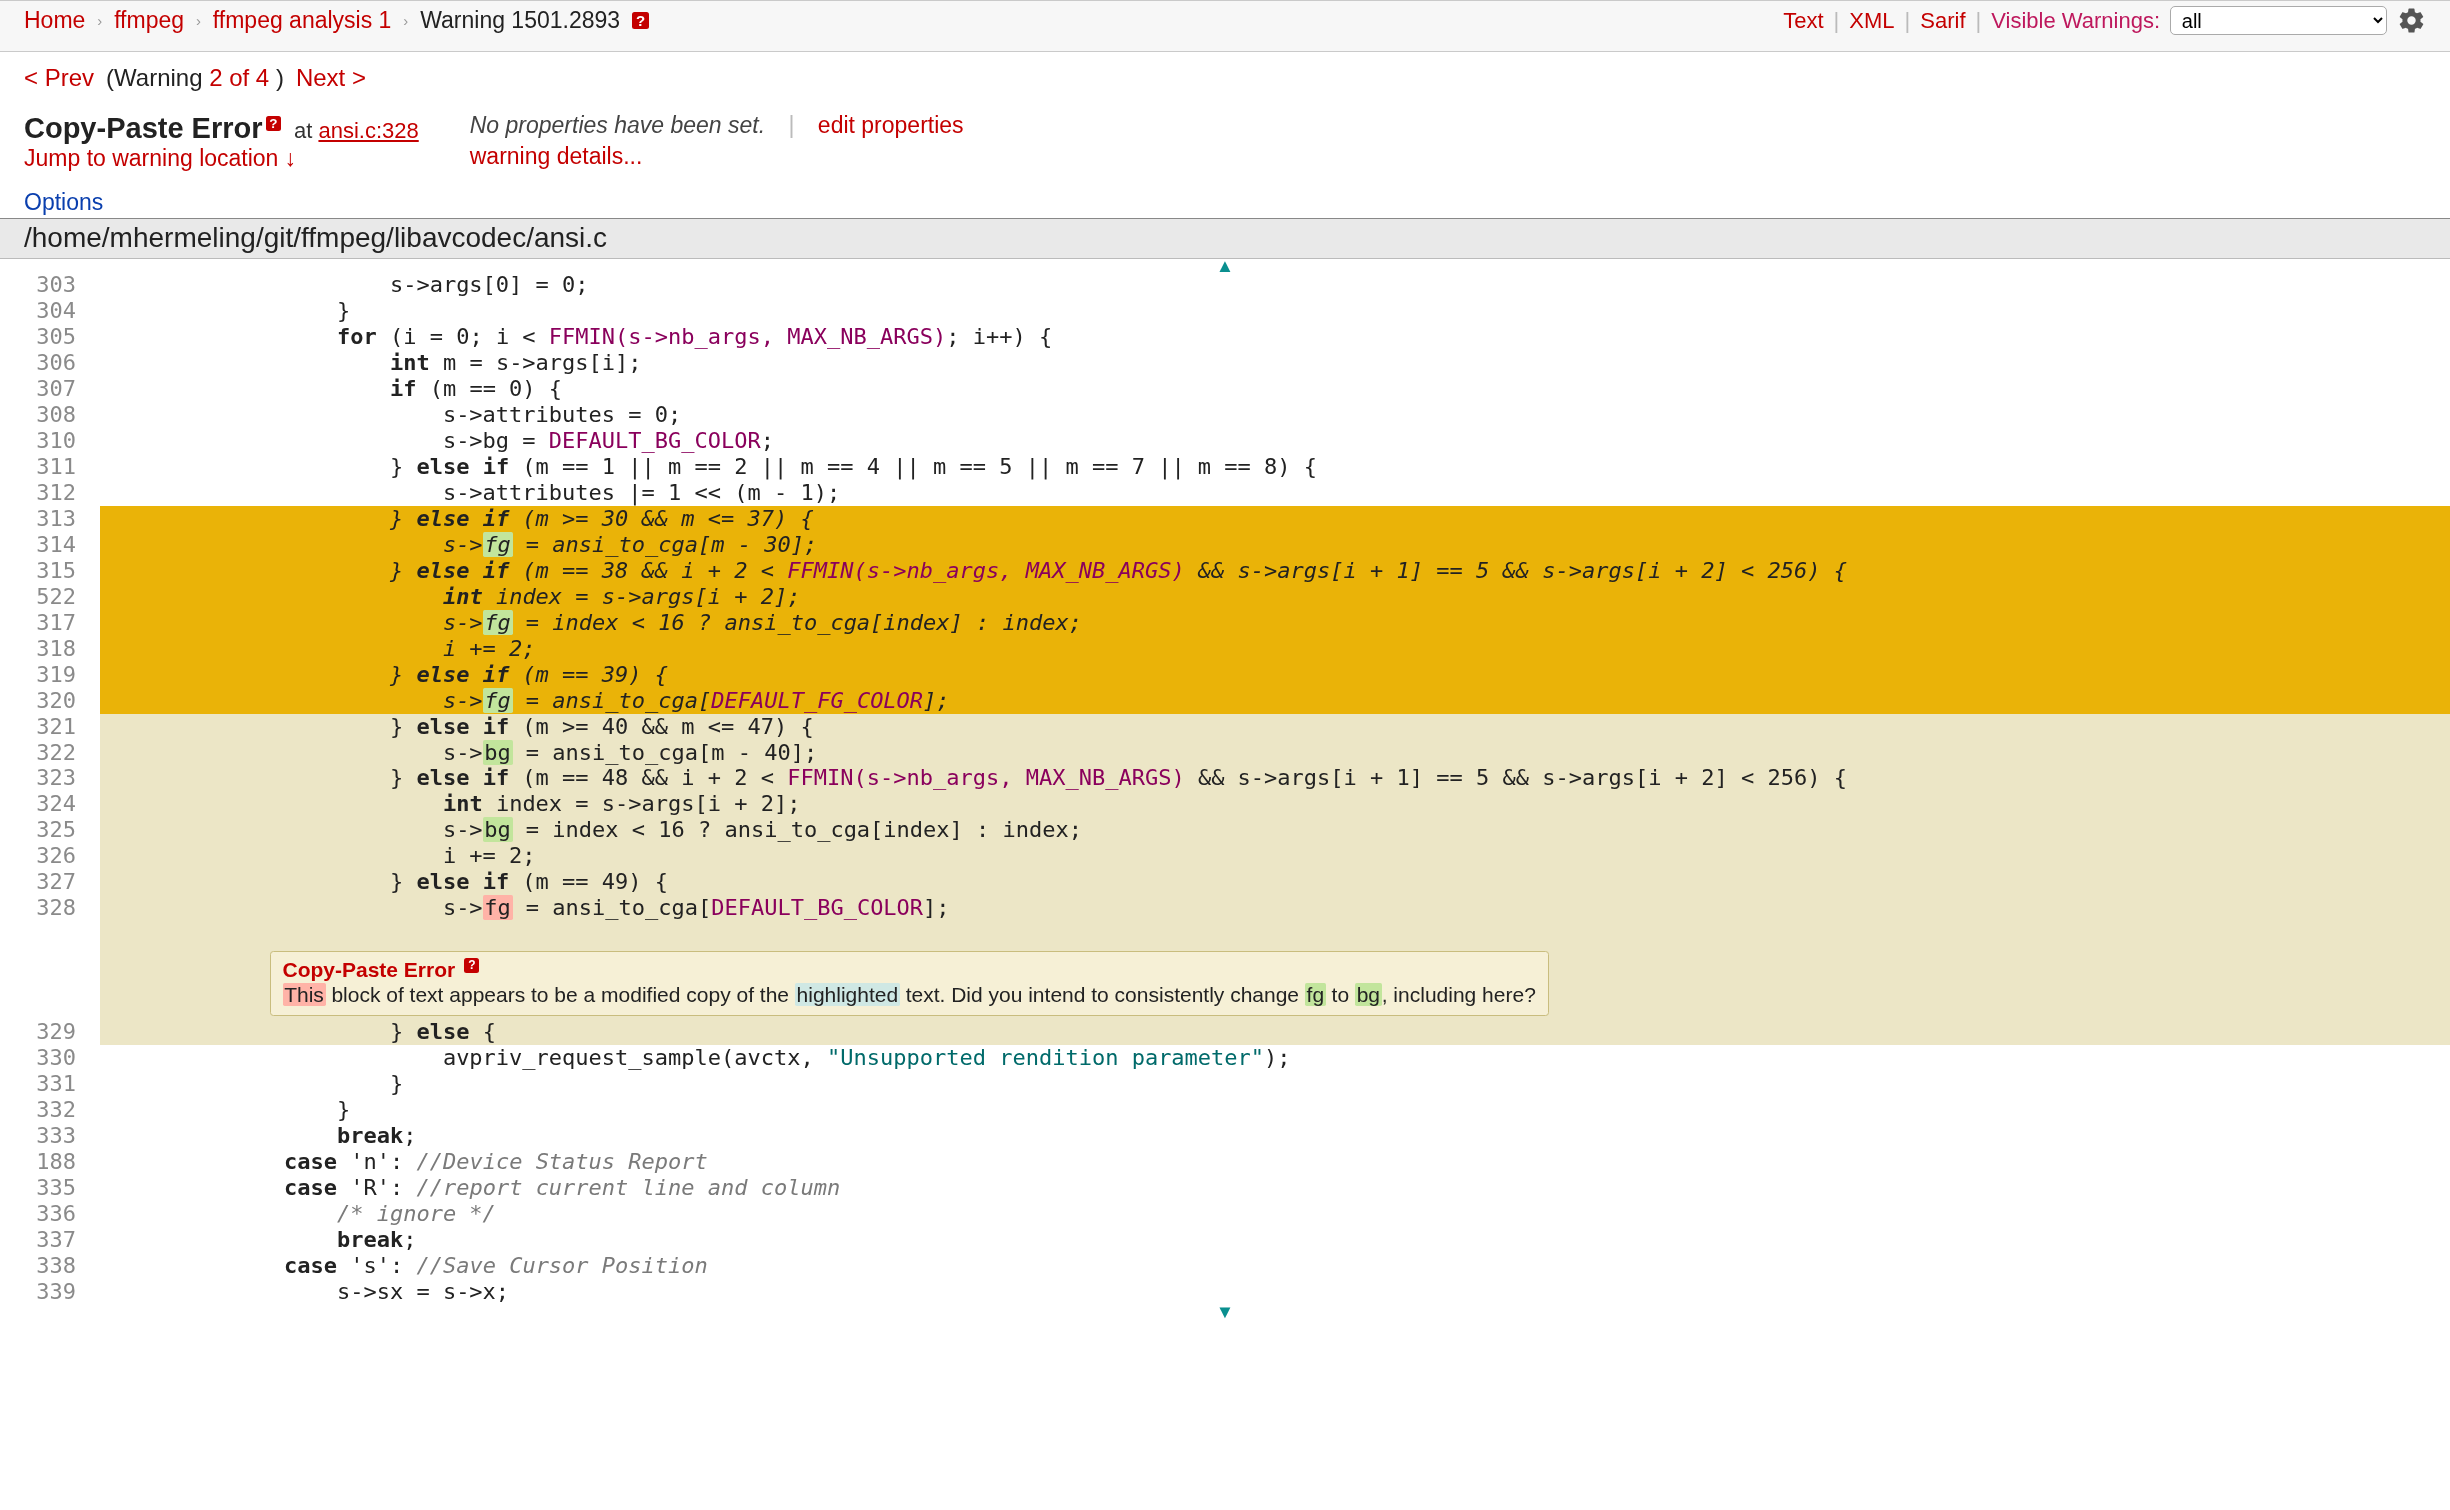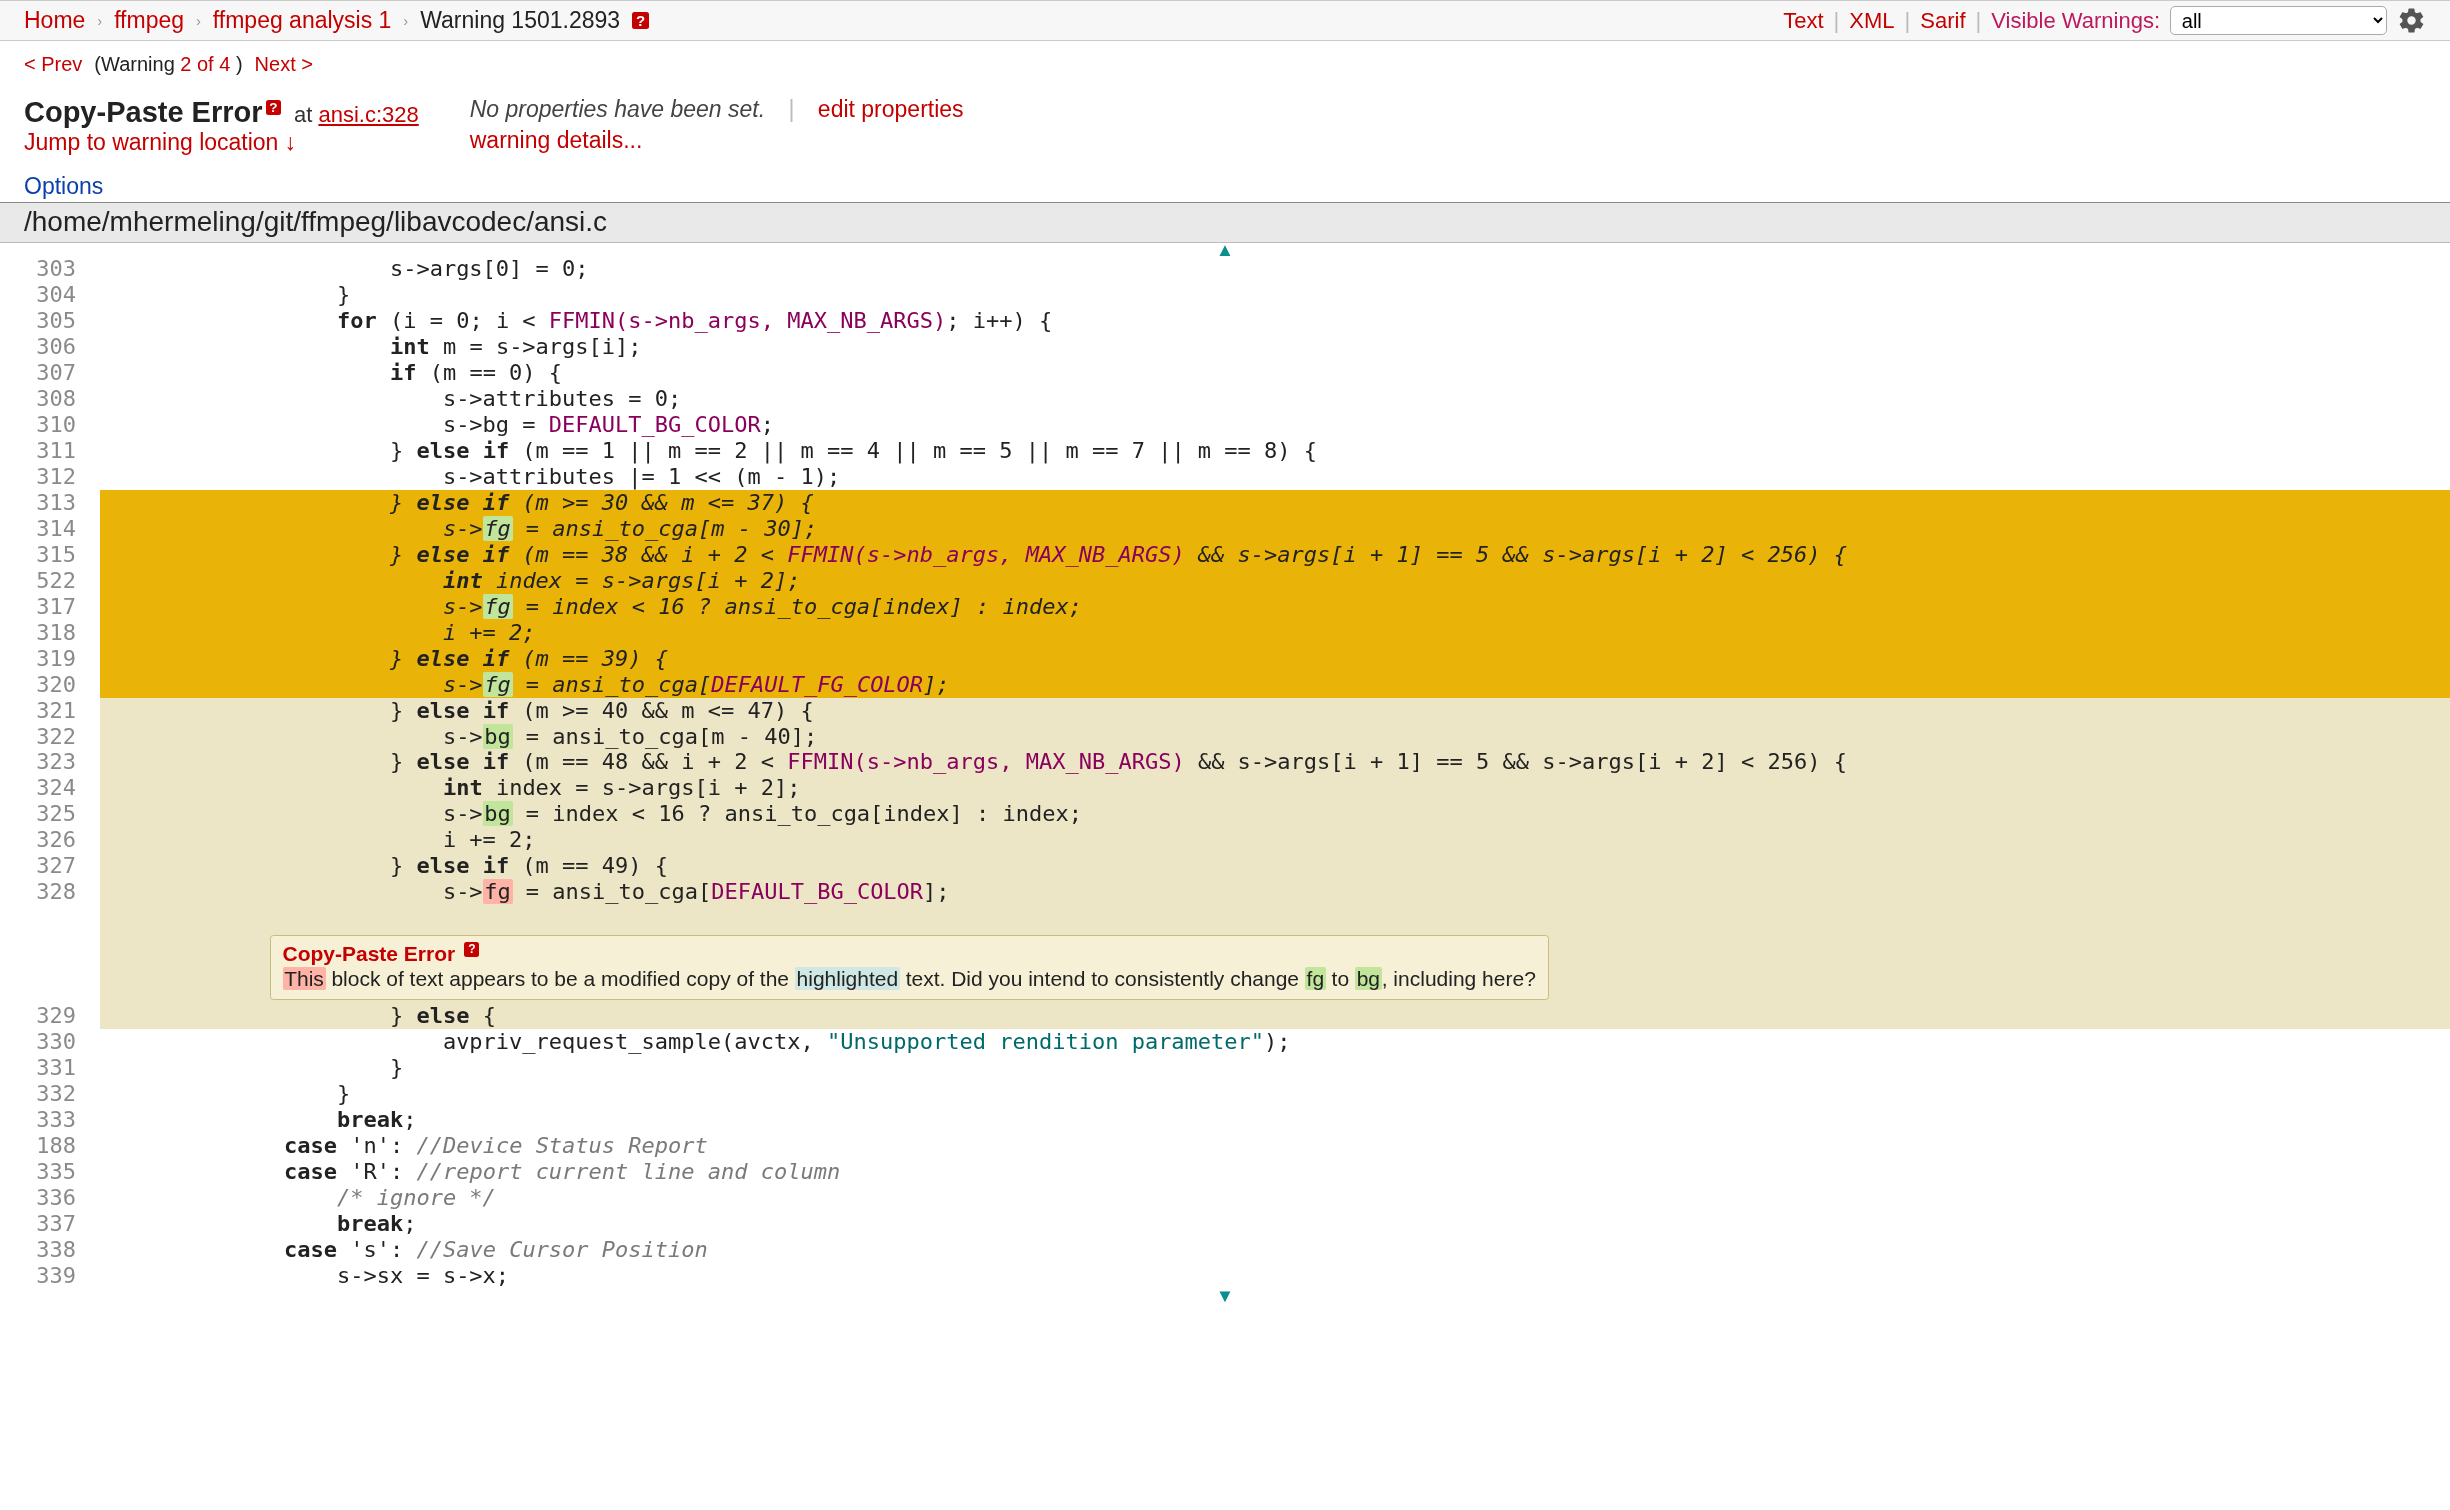--- a/index.html
+++ b/index.html
@@ -7,21 +7,21 @@
 body {
   font-family: -apple-system, BlinkMacSystemFont, "Segoe UI", Helvetica, Arial, sans-serif;
   font-size: 22px;
   color: #222;
   background: #fff;
 }
 .topbar {
   display: flex;
   align-items: center;
   justify-content: space-between;
-  padding: 5px 24px 5px 24px;
+  padding: 5px 24px 16px 24px;
   border-top: 0.8px solid #cacaca;
   border-bottom: 0.8px solid #cacaca;
   background: #f7f7f7;
 }
 .breadcrumb { display: flex; align-items: center; gap: 8.5px; font-size: 23px; }
 .breadcrumb a { color: #c40000; text-decoration: none; }
 .breadcrumb .sep { color: #999; font-size: 15px; margin: 0 3.4px; }
 .breadcrumb .current { color: #222; }
 .help-badge {
   display: inline-block;
@@ -42,21 +42,21 @@
 .topright select {
   font-size: 20px; padding: 1.7px 6.8px;
   border: 0.8px solid #aaa; border-radius: 5px;
   width: 217px;
   background: #fff;
 }
 .gear-icon { width: 29px; height: 29px; color: #555; cursor: pointer; }
 
 .navline {
   padding: 12px 24px 20px 24px;
-  font-size: 20px;
+  font-size: 24px;
   display: flex; gap: 12px;
 }
 .navline a { color: #c40000; text-decoration: none; }
 .navline .counter { color: #222; }
 .navline .of-n { color: #c40000; }
 
 .header {
   display: flex;
   padding: 0 24px 17px 24px;
   gap: 51px;

